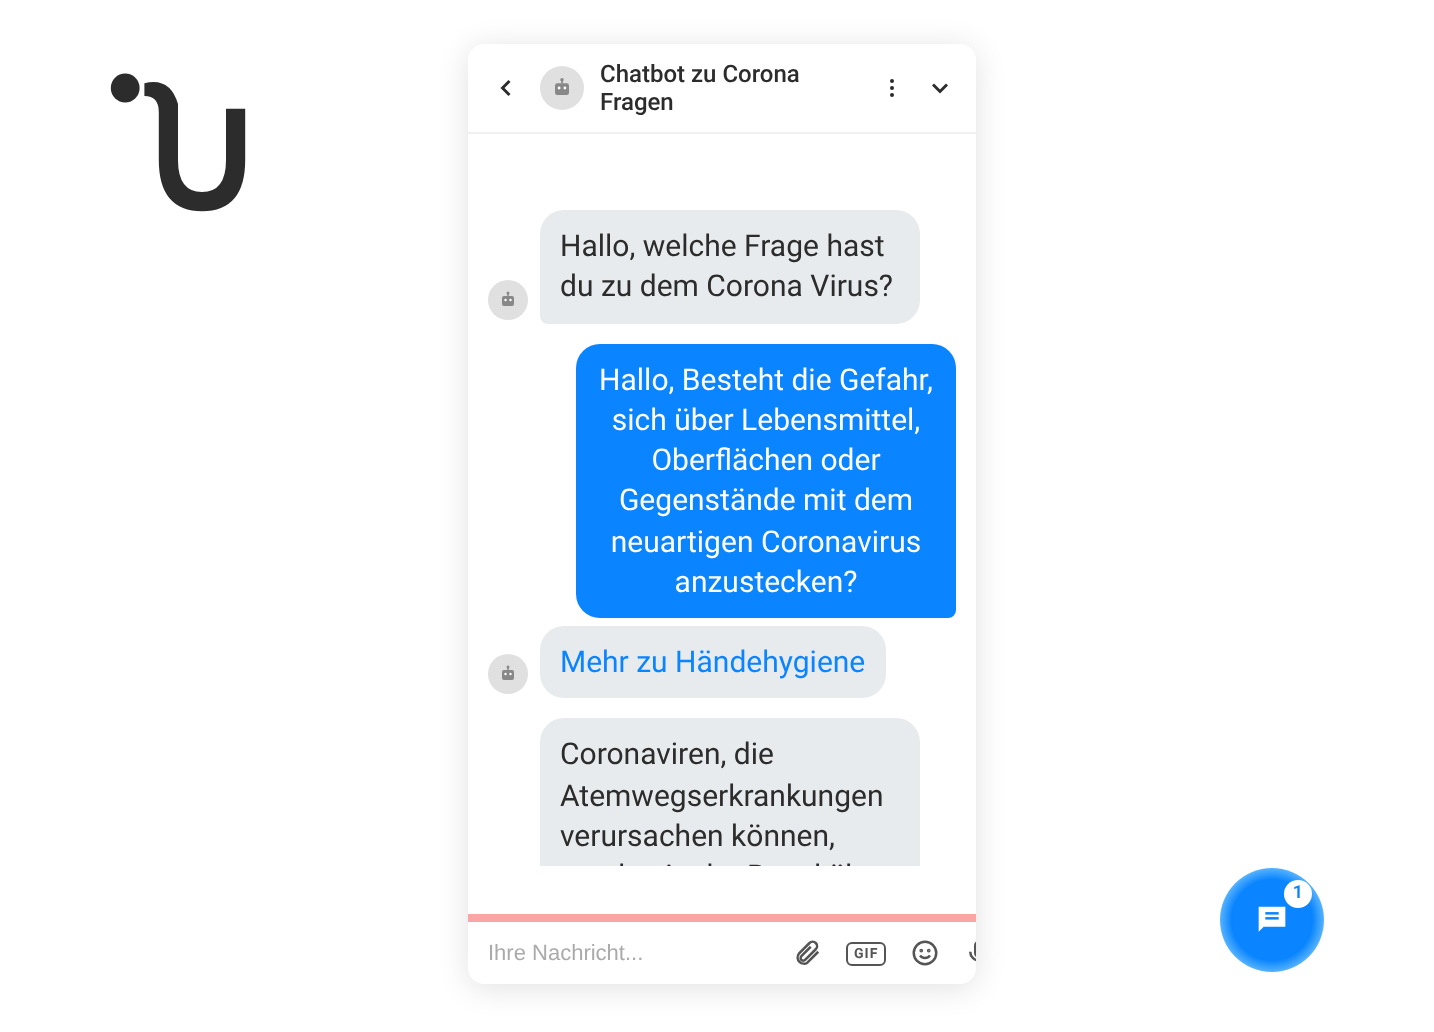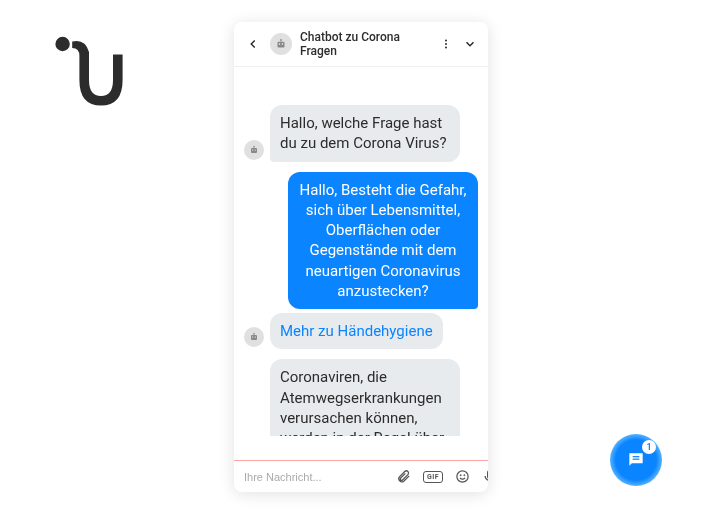--- a/index.html
+++ b/index.html
@@ -127,21 +127,21 @@
       color: #0a84ff;
       cursor: pointer;
     }
     .msg-row.no-avatar {
       margin-left: 26px;
     }
     .msg-row.continued {
       margin-top: -6px;
     }
     .chat-input {
-      border-top: 1px solid #fca5a5;
+      border-top: 4px solid #fca5a5;
       padding: 8px 10px;
       display: flex;
       align-items: center;
       gap: 10px;
     }
     .input-field {
       flex: 1;
       border: none;
       outline: none;
       font-size: 11px;

